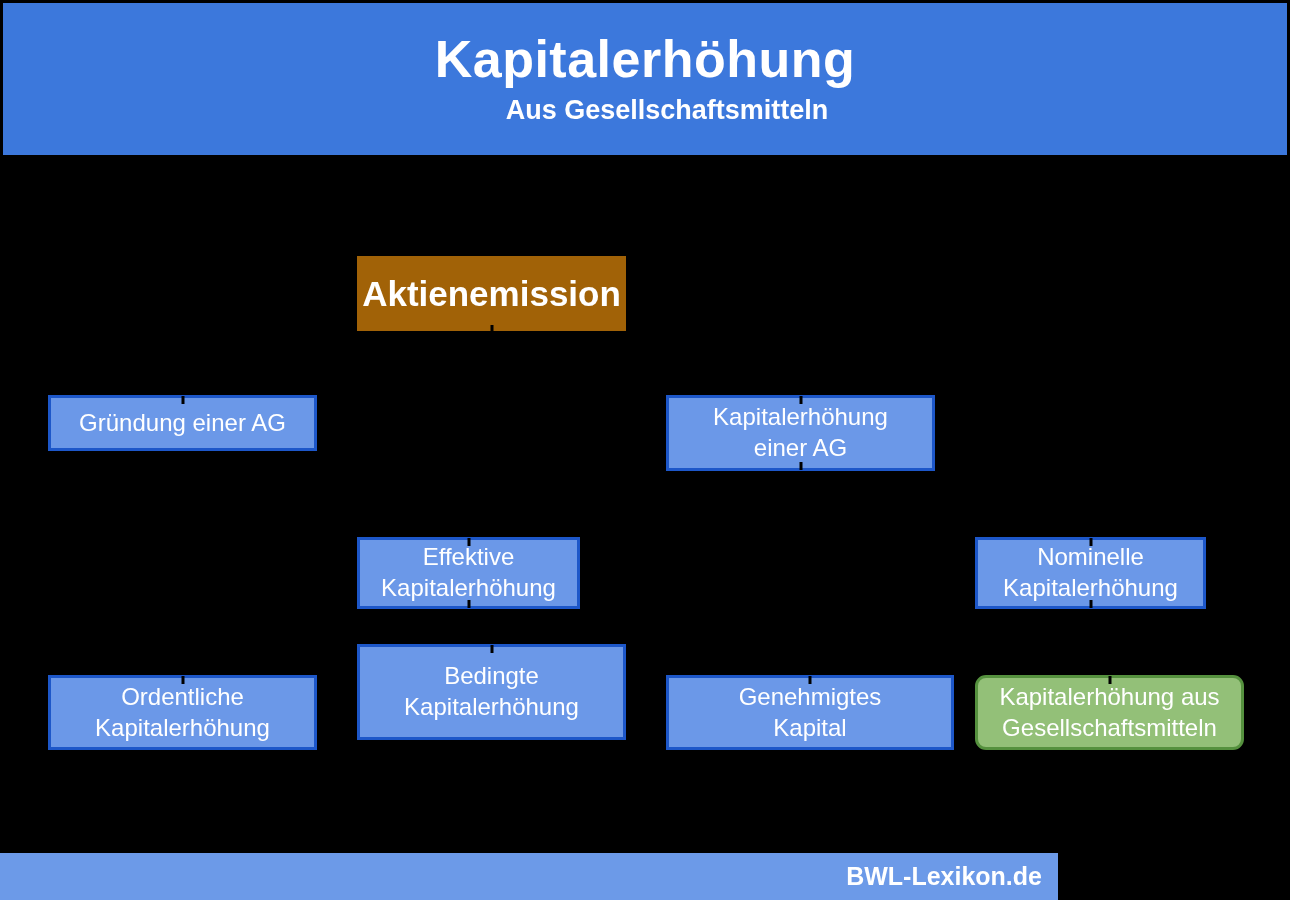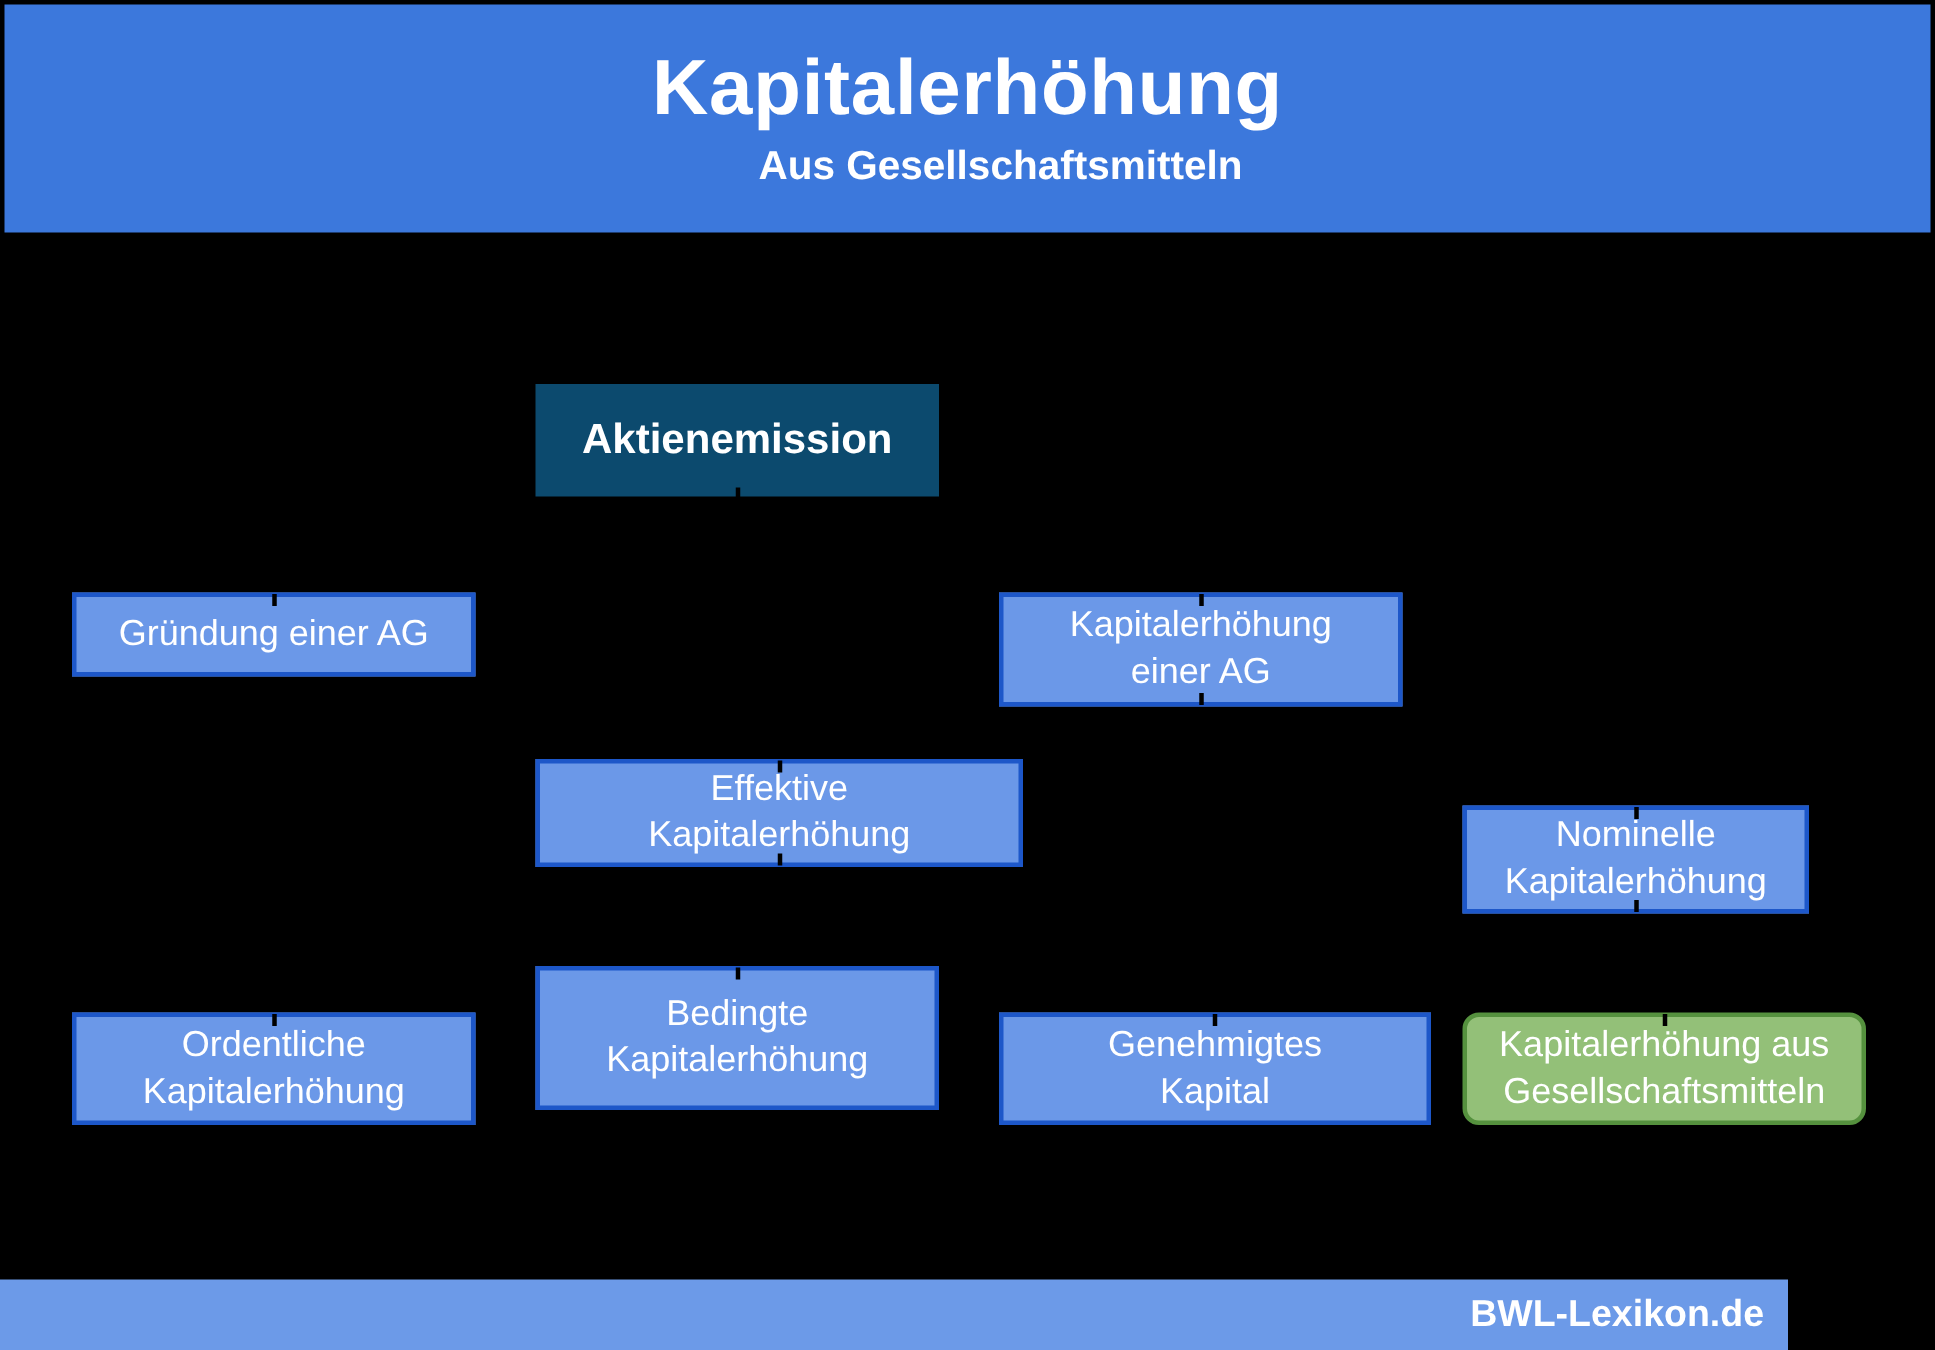--- a/index.html
+++ b/index.html
@@ -34,45 +34,45 @@
     text-align: center;
     color: #fff;
     font-size: 24px;
     line-height: 1.29;
     white-space: pre-line;
     background: #6b98e8;
     border: 3px solid #1d57c9;
   }
   .n-akt {
     left: 357px; top: 256px; width: 269px; height: 75px;
-    background: #0c4a6e; border: none;
-    font-weight: 700; font-size: 28px;
+    background: #a16207; border: none;
+    font-weight: 700; font-size: 35px;
   }
   .n-gru { left: 48px;  top: 395px; width: 269px; height: 56px; }
   .n-kag { left: 666px; top: 395px; width: 269px; height: 76px; }
-  .n-eff { left: 357px; top: 506px; width: 325px; height: 72px; }
+  .n-eff { left: 357px; top: 537px; width: 223px; height: 72px; }
   .n-nom { left: 975px; top: 537px; width: 231px; height: 72px; }
   .n-ord { left: 48px;  top: 675px; width: 269px; height: 75px; }
   .n-bed { left: 357px; top: 644px; width: 269px; height: 96px; }
   .n-gen { left: 666px; top: 675px; width: 288px; height: 75px; }
   .n-ges {
     left: 975px; top: 675px; width: 269px; height: 75px;
     background: #93c078; border-color: #55913e; border-radius: 11px;
   }
   
   .tick {
     position: absolute; left: 50%; transform: translateX(-50%);
     width: 3px; height: 8px; background: #000;
   }
   .tick-top    { top: -2px; }
   .tick-bottom { bottom: -2px; }
   
   .footer {
     position: absolute;
-    left: 0; bottom: 0; width: 1192px; height: 47px;
+    left: 0; bottom: 0; width: 1058px; height: 47px;
     background: #6c9ae8;
     display: flex; align-items: center; justify-content: flex-end;
     box-sizing: border-box; padding-right: 16px;
   }
   .footer .brand {
     color: #fff; font-weight: 700; font-size: 25px;
   }
 </style>
 </head>
 <body>

